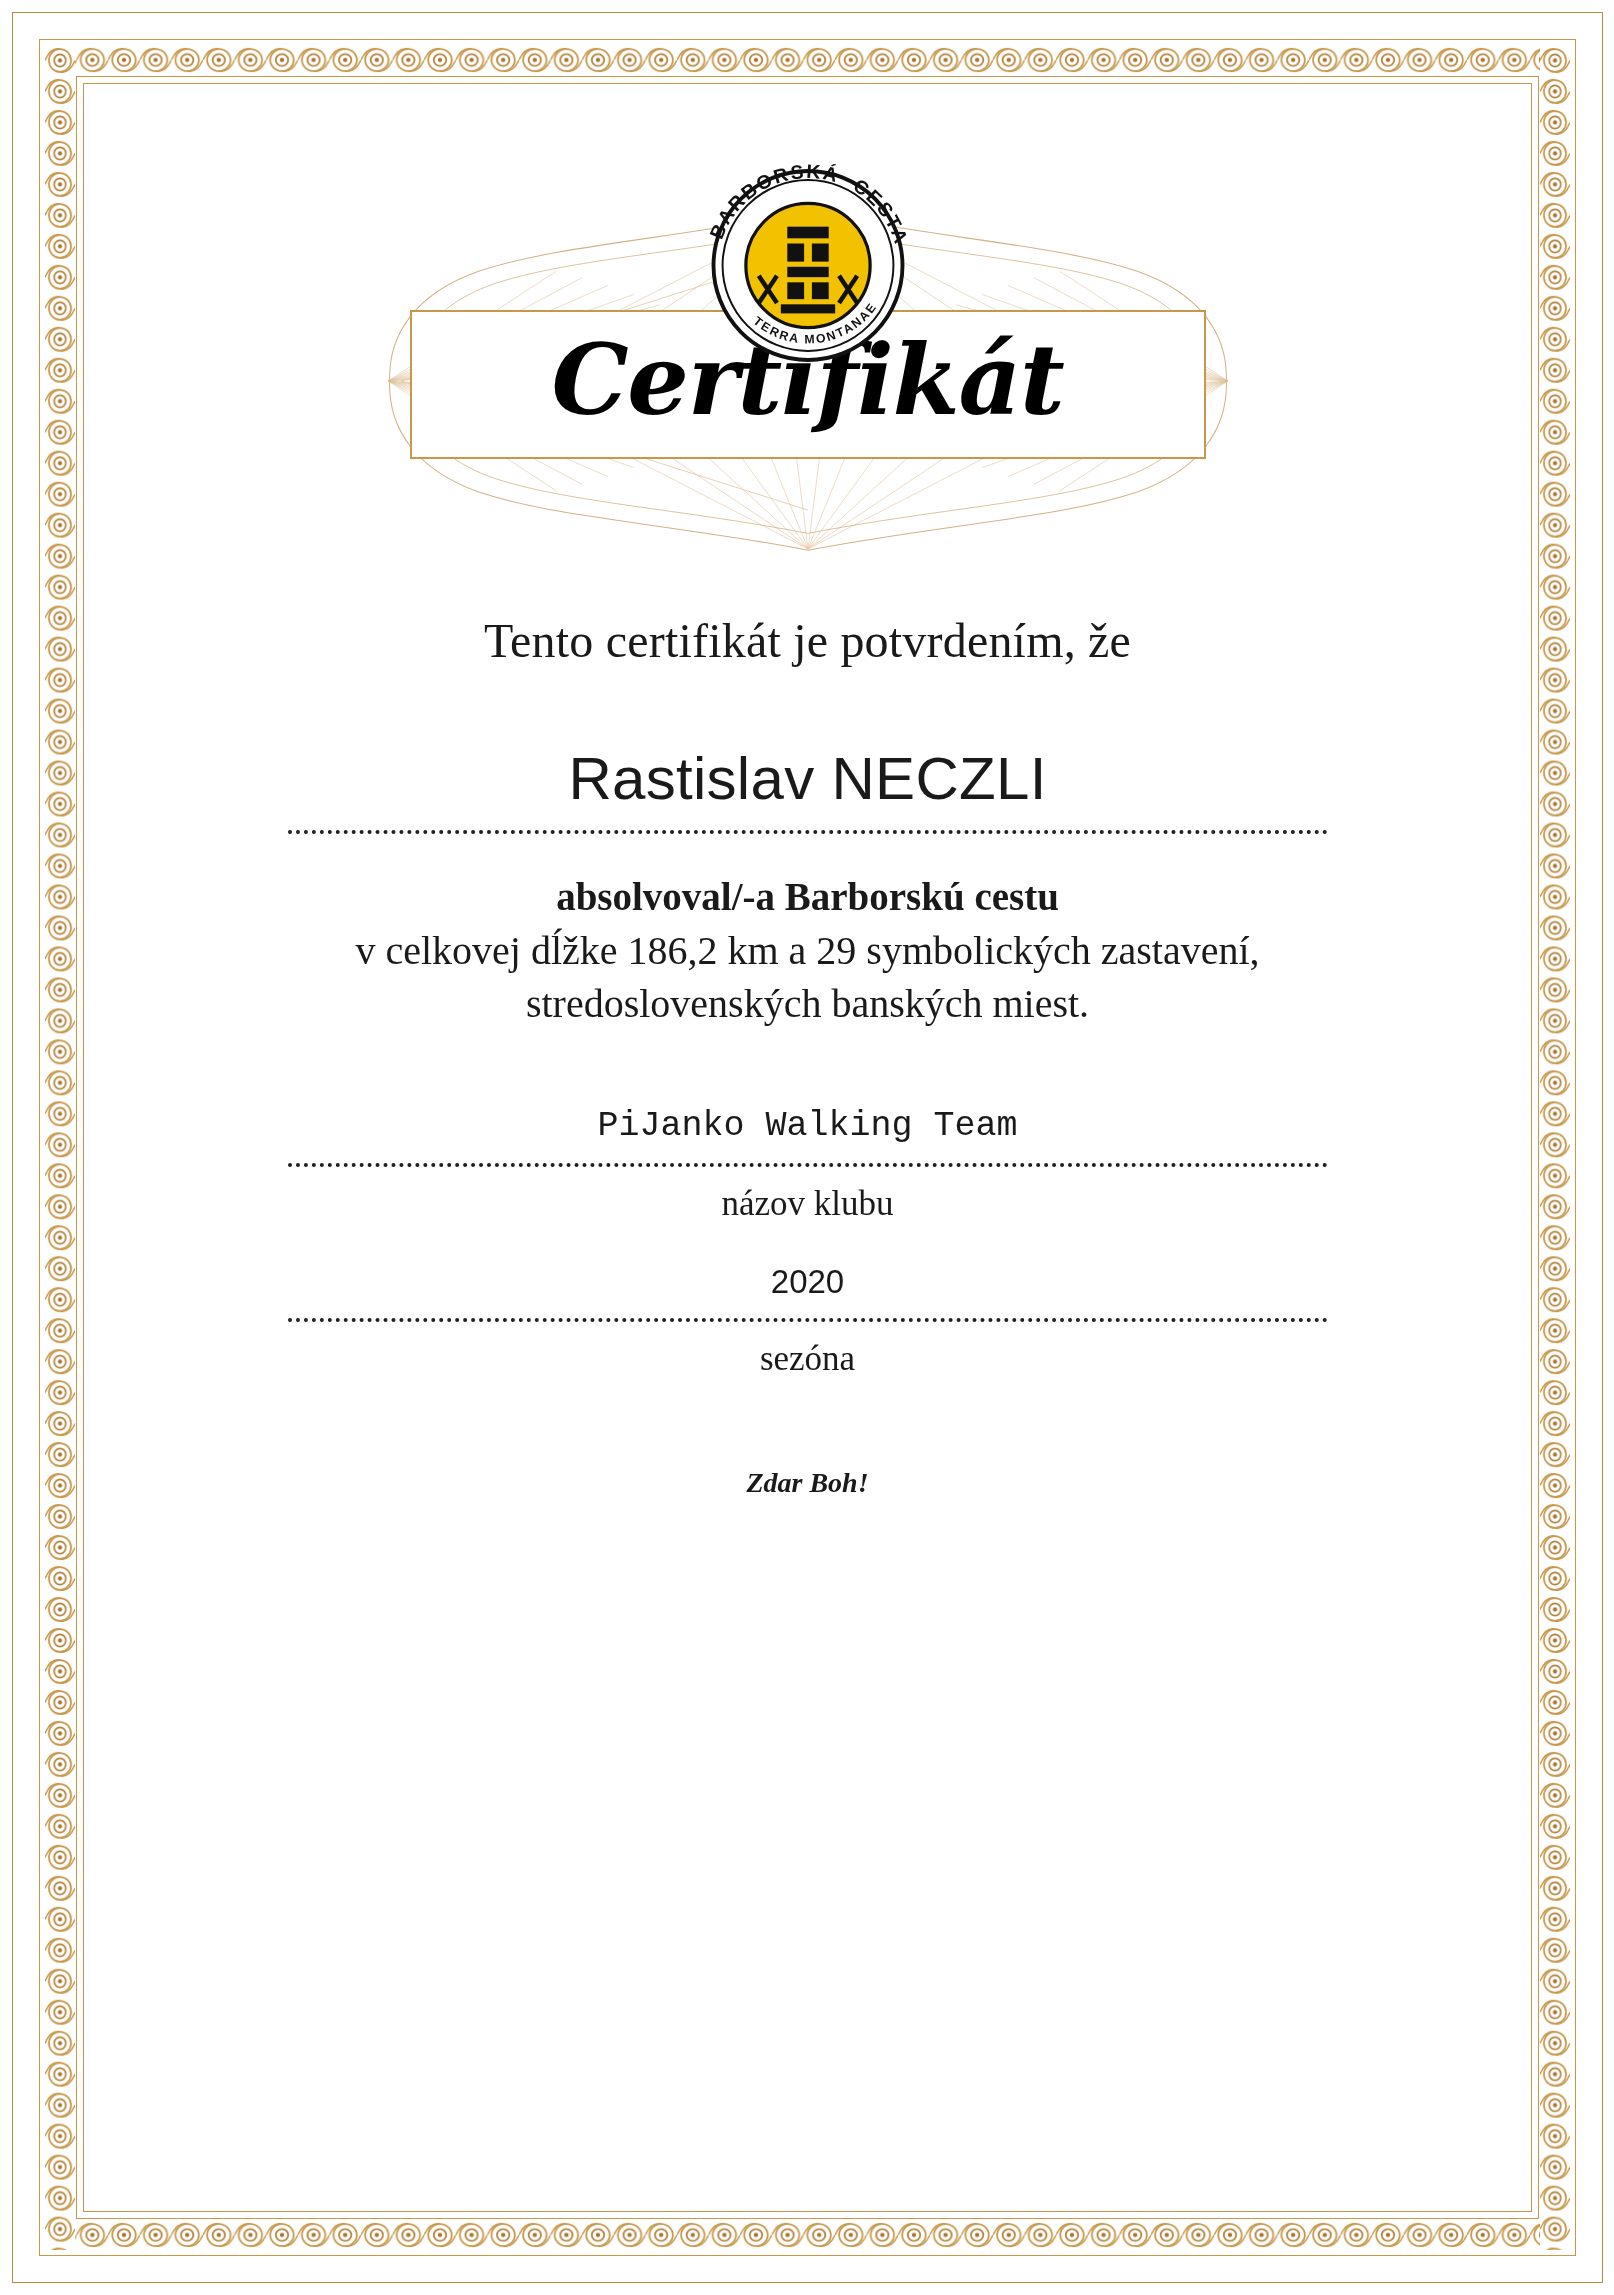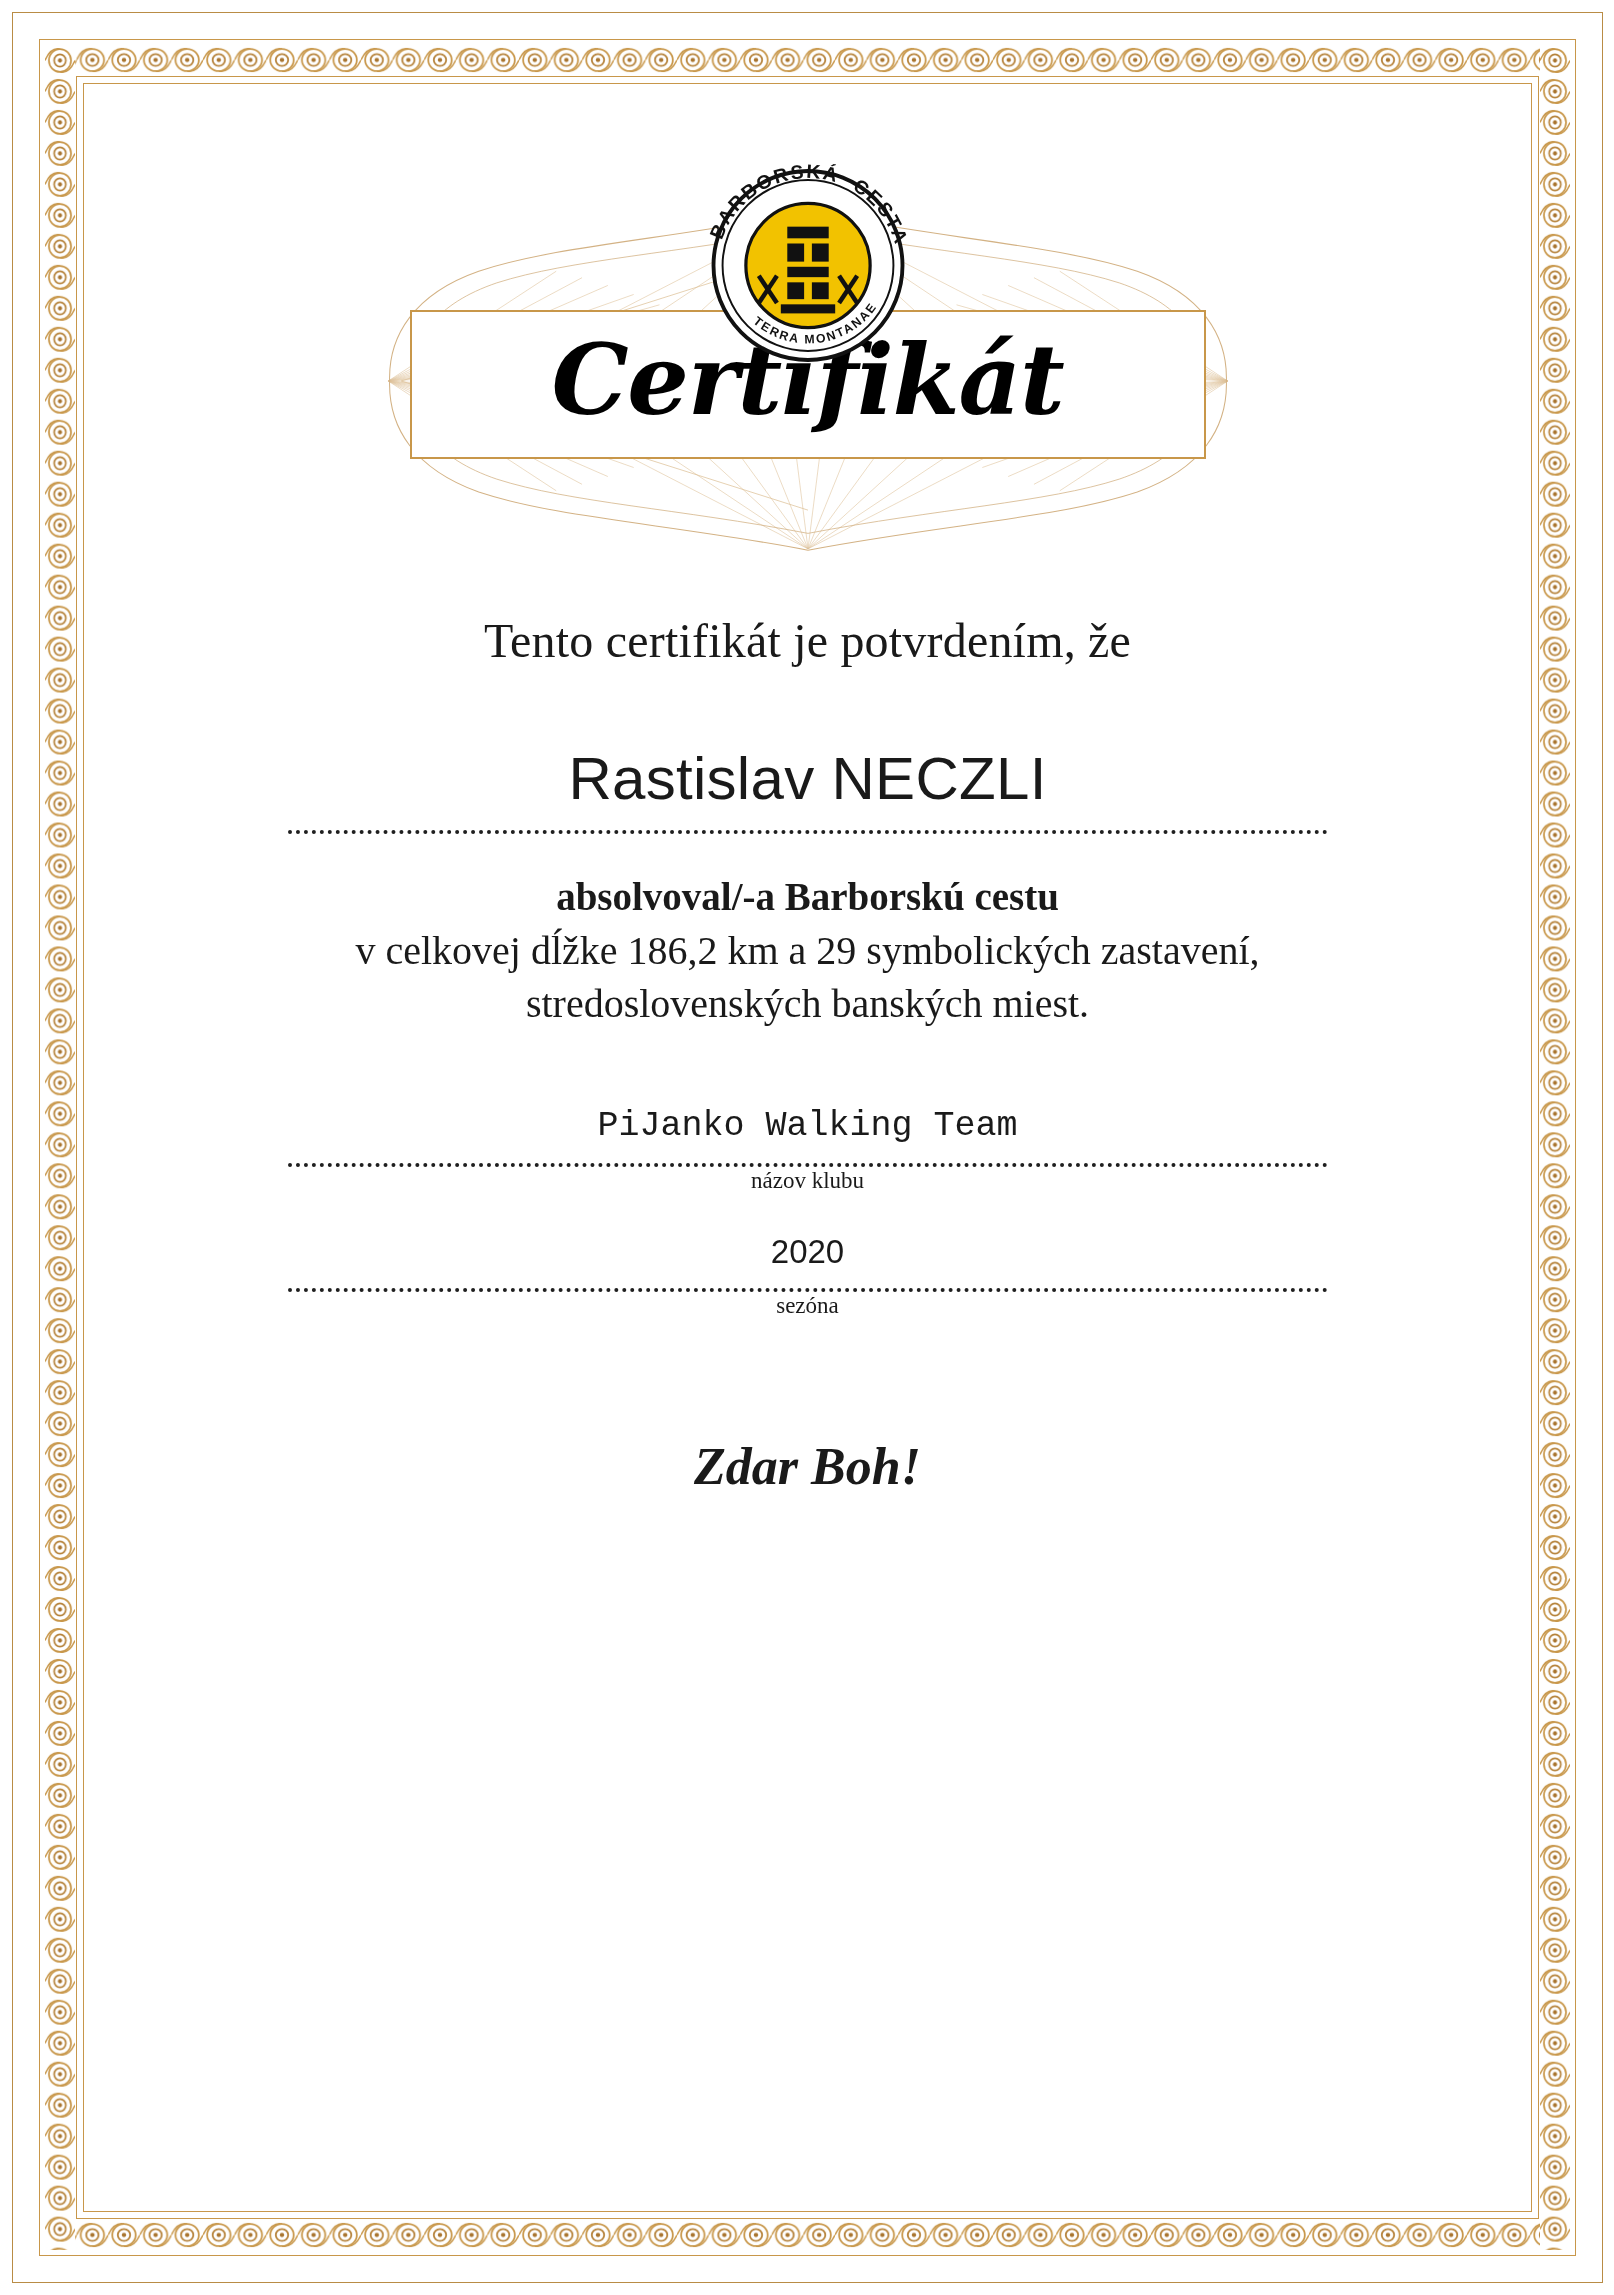--- a/index.html
+++ b/index.html
@@ -169,35 +169,35 @@
     text-align: center;
     max-width: 1098px;
   }
 
   .club {
     font-family: Liberation Mono, monospace;
     font-size: 35px;
     margin-top: 78px;
   }
   .caption {
-    font-size: 23px;
-    margin-top: 1px;
+    font-size: 35px;
+    margin-top: 17px;
   }
 
   .season {
     font-family: "Liberation Sans", sans-serif;
     font-size: 33px;
     margin-top: 39px;
   }
 
   .closing {
     font-weight: 700;
     font-style: italic;
-    font-size: 52px;
-    margin-top: 118px;
+    font-size: 28px;
+    margin-top: 88px;
   }
 </style>
 </head>
 <body>
 
 <div class="page">
 
   <div class="edge-rule"></div>
 
   <div class="border-scroll">

